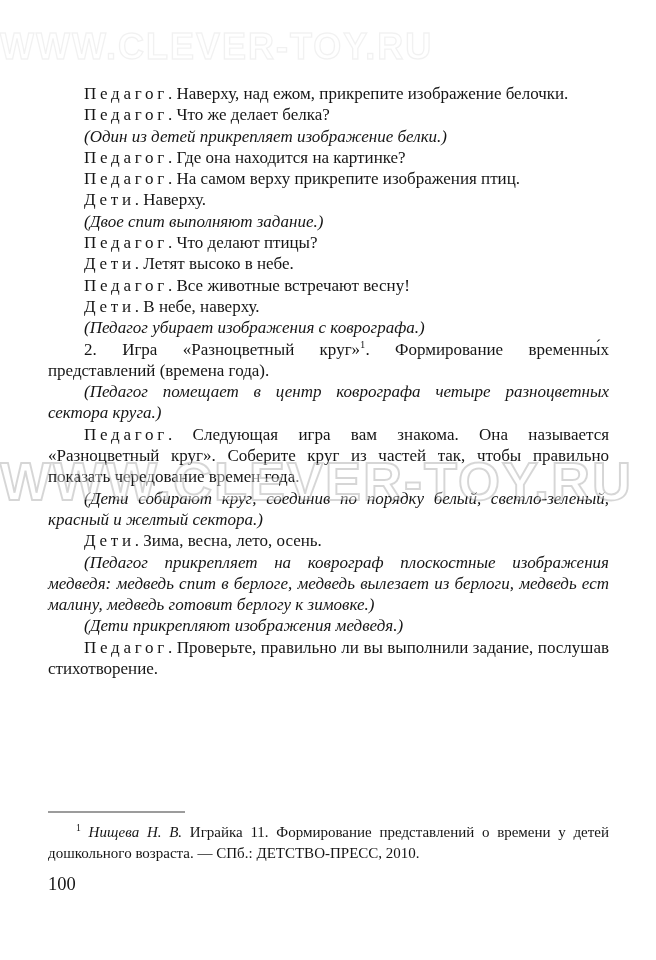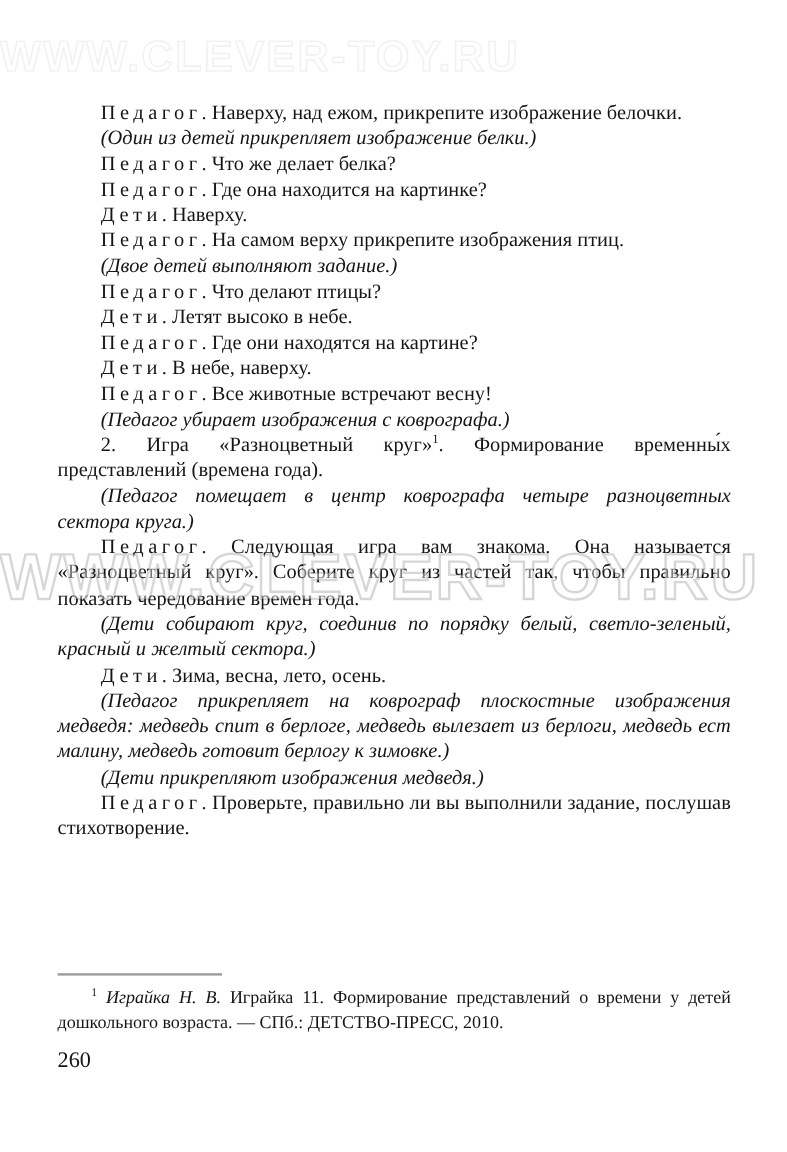--- a/index.html
+++ b/index.html
@@ -103,42 +103,41 @@
 <body>
 
 <div class="page">
 
   <div class="watermark wm-top">WWW.CLEVER-TOY.RU</div>
 
   <div class="watermark wm-mid">WWW.CLEVER-TOY.RU</div>
 
   <div class="text-block" id="paragraphs">
       <p class="para dialogue"><span class="speaker">Педагог</span>. Наверху, над ежом, прикрепите изображение белочки.</p>
+      <p class="para dialogue"><span class="speaker">Педагог</span>. Что же делает белка?</p>
       <p class="para remark">(Один из детей прикрепляет изображение белки.)</p>
-      <p class="para dialogue"><span class="speaker">Педагог</span>. Что же делает белка?</p>
       <p class="para dialogue"><span class="speaker">Педагог</span>. Где она находится на картинке?</p>
+      <p class="para dialogue"><span class="speaker">Педагог</span>. На самом верху прикрепите изображения птиц.</p>
       <p class="para dialogue"><span class="speaker">Дети</span>. Наверху.</p>
-      <p class="para dialogue"><span class="speaker">Педагог</span>. На самом верху прикрепите изображения птиц.</p>
-      <p class="para remark">(Двое детей выполняют задание.)</p>
+      <p class="para remark">(Двое спит выполняют задание.)</p>
       <p class="para dialogue"><span class="speaker">Педагог</span>. Что делают птицы?</p>
       <p class="para dialogue"><span class="speaker">Дети</span>. Летят высоко в небе.</p>
-      <p class="para dialogue"><span class="speaker">Педагог</span>. Где они находятся на картине?</p>
+      <p class="para dialogue"><span class="speaker">Педагог</span>. Все животные встречают весну!</p>
       <p class="para dialogue"><span class="speaker">Дети</span>. В небе, наверху.</p>
-      <p class="para dialogue"><span class="speaker">Педагог</span>. Все животные встречают весну!</p>
       <p class="para remark">(Педагог убирает изображения с коврографа.)</p>
       <p class="para heading"><span class="lead-bold">2. Игра «Разноцветный круг»</span><sup>1</sup>. Формирование временны́х представлений (времена года).</p>
       <p class="para remark">(Педагог помещает в центр коврографа четыре разноцветных сектора круга.)</p>
       <p class="para dialogue"><span class="speaker">Педагог</span>. Следующая игра вам знакома. Она называется «Разноцветный круг». Соберите круг из частей так, чтобы правильно показать чередование времен года.</p>
       <p class="para remark">(Дети собирают круг, соединив по порядку белый, светло-зеленый, красный и желтый сектора.)</p>
       <p class="para dialogue"><span class="speaker">Дети</span>. Зима, весна, лето, осень.</p>
       <p class="para remark">(Педагог прикрепляет на коврограф плоскостные изображения медведя: медведь спит в берлоге, медведь вылезает из берлоги, медведь ест малину, медведь готовит берлогу к зимовке.)</p>
       <p class="para remark">(Дети прикрепляют изображения медведя.)</p>
       <p class="para dialogue"><span class="speaker">Педагог</span>. Проверьте, правильно ли вы выполнили задание, послушав стихотворение.</p>
     </div>
 
   <div class="footnote-area">
     <div class="footnote-rule"></div>
-    <p class="footnote"><sup>1</sup> <span class="author">Играйка Н. В.</span> <span>Играйка 11. Формирование представлений о времени у детей дошкольного возраста. — СПб.: ДЕТСТВО-ПРЕСС, 2010.</span></p>
+    <p class="footnote"><sup>1</sup> <span class="author">Нищева Н. В.</span> <span>Играйка 11. Формирование представлений о времени у детей дошкольного возраста. — СПб.: ДЕТСТВО-ПРЕСС, 2010.</span></p>
   </div>
 
-  <div class="page-number">260</div>
+  <div class="page-number">100</div>
 
 </div>
 
 </body></html>

